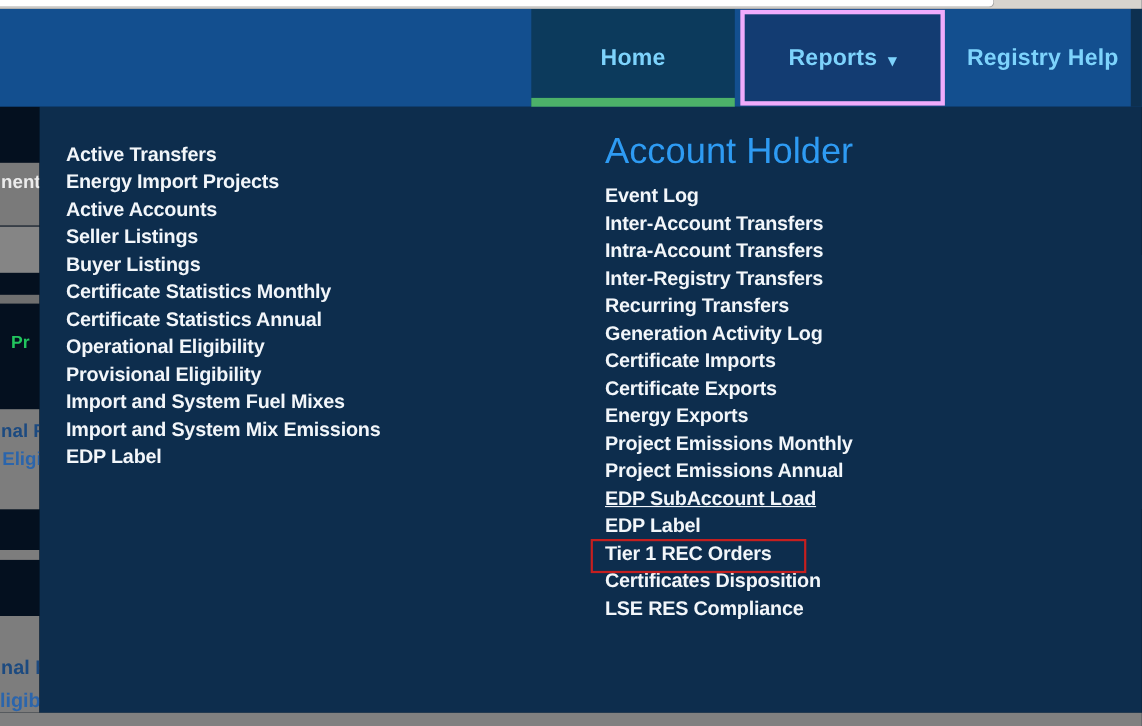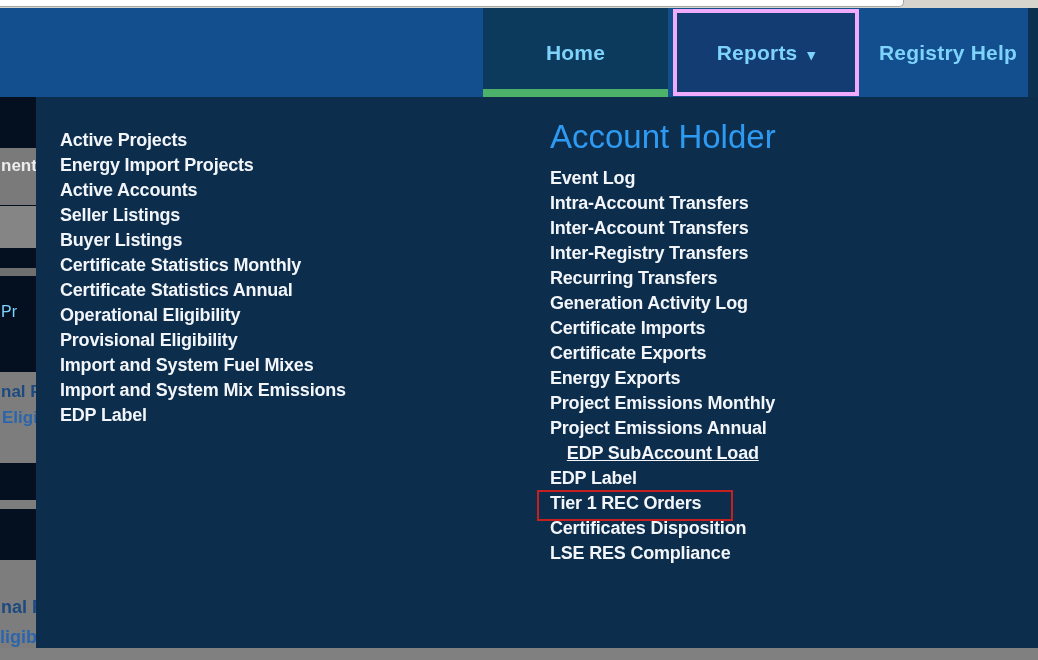--- a/index.html
+++ b/index.html
@@ -35,38 +35,38 @@
   .mega-menu { position:absolute; left:36px; top:97px; width:1002px; height:551px; background:#0D2D4D; z-index:10; }
   .menu-col { position:absolute; top:21px; }
   .col-public  { left:24px; }
   .col-account { left:514px; }
   .menu-heading { margin:0; font-size:33px; font-weight:400; color:#2E9BF3; line-height:1.15; letter-spacing:0; }
   .menu-items { list-style:none; margin:10px 0 0 0; padding:0; }
   .menu-items li {
     font-size:18px; font-weight:600; color:#F2F6FA; line-height:25px;
     letter-spacing:-0.2px; cursor:pointer; white-space:nowrap;
   }
-  .menu-items li.highlighted { text-decoration:underline;text-align:center; }
+  .menu-items li.highlighted { text-decoration:underline; }
 
   
   .annotation-box { position:absolute; left:537px; top:490px; width:196px; height:31px;
                     border:2px solid #C51F1F; z-index:25; }
 
   
   .page-behind { position:absolute; left:0; top:97px; width:36px; height:551px; background:#04101F; overflow:hidden; z-index:5; }
   .bg-box { position:absolute; left:0; width:36px; overflow:hidden; }
   .bg-g1 { top:51px;  height:57px; background:#7A7A7A; }
   .bg-g2 { top:109px; height:42px; background:#858585; }
   .bg-div{ top:171px; height:8px;  background:#6F6F6F; }
   .bg-g3 { top:275px; height:91px; background:#7D7D7D; }
   .bg-ln { top:403px; height:9px;  background:#7D7D7D; }
   .bg-g4 { top:463px; height:88px; background:#7D7D7D; }
   .frag { position:absolute; white-space:nowrap; font-weight:600; }
   .frag-nent   { top:8px;  left:1px; font-size:17px; color:#ECECEC; }
-  .frag-pr     { top:206px; right:19px; font-size:16px; color:#7dd3fc; font-weight:400; position:absolute; }
+  .frag-pr     { top:206px; right:9px; font-size:16px; color:#22c55e; font-weight:700; position:absolute; }
   .frag-nalf   { top:10px; left:1px; font-size:17px; color:#1C4A80; }
   .frag-eligib { top:36px; left:2px; font-size:17px; color:#2B65AC; }
   .frag-nalp   { top:37px; left:1px; font-size:18px; color:#1C4A80; }
   .frag-ligib  { top:67px; left:0;  font-size:18px; color:#2B65AC; }
 
   
   .bottom-strip { position:absolute; left:0; top:648px; width:1038px; height:12px; background:#808080; z-index:15; }
 </style>
 </head>
 <body>
@@ -85,40 +85,40 @@
   <div class="bg-box bg-ln"></div>
   <div class="bg-box bg-g4">
     <span class="frag frag-nalp">nal P</span>
     <span class="frag frag-ligib">ligibility</span>
   </div>
 </div>
 
 <div class="mega-menu">
   <div class="menu-col col-public">
     <ul class="menu-items">
-        <li>Active Projects</li>
+        <li>Active Transfers</li>
         <li>Energy Import Projects</li>
         <li>Active Accounts</li>
         <li>Seller Listings</li>
         <li>Buyer Listings</li>
         <li>Certificate Statistics Monthly</li>
         <li>Certificate Statistics Annual</li>
         <li>Operational Eligibility</li>
         <li>Provisional Eligibility</li>
         <li>Import and System Fuel Mixes</li>
         <li>Import and System Mix Emissions</li>
         <li>EDP Label</li>
       </ul>
   </div>
   <div class="menu-col col-account">
     <h2 class="menu-heading">Account Holder</h2>
     <ul class="menu-items">
         <li>Event Log</li>
+        <li>Inter-Account Transfers</li>
         <li>Intra-Account Transfers</li>
-        <li>Inter-Account Transfers</li>
         <li>Inter-Registry Transfers</li>
         <li>Recurring Transfers</li>
         <li>Generation Activity Log</li>
         <li>Certificate Imports</li>
         <li>Certificate Exports</li>
         <li>Energy Exports</li>
         <li>Project Emissions Monthly</li>
         <li>Project Emissions Annual</li>
         <li class="highlighted">EDP SubAccount Load</li>
         <li>EDP Label</li>

